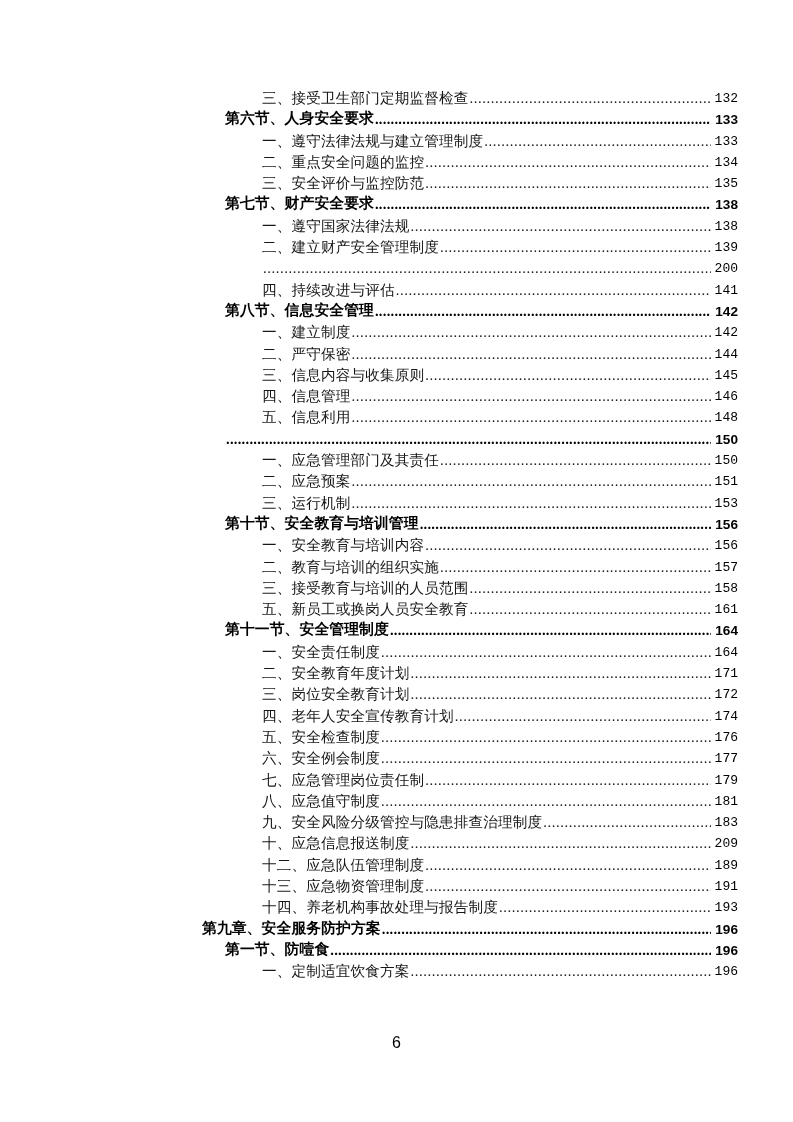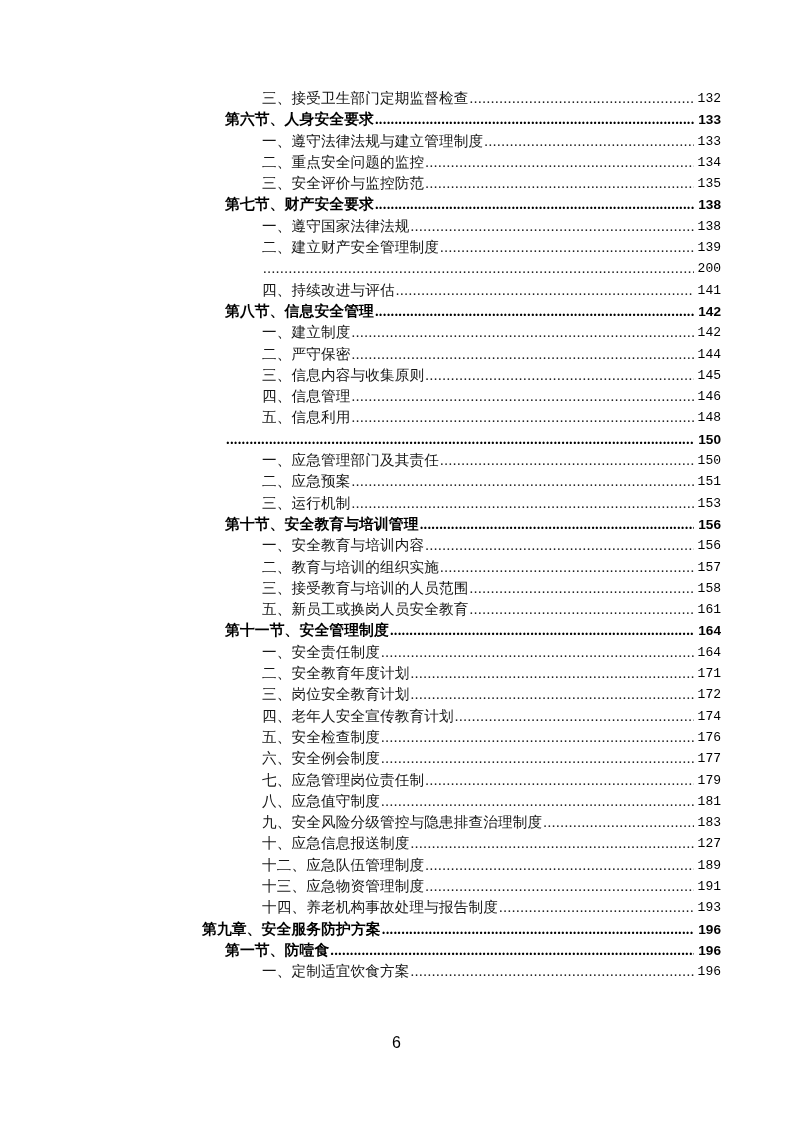--- a/index.html
+++ b/index.html
@@ -33,21 +33,21 @@
   }
 
   .toc-row {
     display: flex;
     align-items: flex-end;
     height: 21.3px;
     line-height: 21.3px;
     font-size: 14.6px;
     white-space: nowrap;
     overflow: hidden;
-    padding-right: 72px;  
+    padding-right: 55px;  
     box-sizing: border-box;
   }
 
   
   .lvl-chapter { padding-left: 202px; }
   .lvl-section { padding-left: 225px; }
   .lvl-item    { padding-left: 262px; }
 
   .toc-title {
     flex: 0 0 auto;
@@ -88,21 +88,21 @@
   .toc-row.bold .toc-page-num {
     font-weight: bold;
     font-family: "Liberation Sans", sans-serif;
     font-size: 13.6px;
   }
   .toc-row:not(.bold) .toc-page-num {
     font-family: Liberation Mono, monospace;
     font-size: 13px;
   }
   .toc-row.bold .toc-title {
-    font-family: Liberation Serif, serif;
+    font-family: Liberation Mono, monospace;
     font-weight: bold;
     font-size: 14.8px;
     letter-spacing: 0.1px;
   }
   .toc-row:not(.bold) .toc-title {
     color: #161616;
     letter-spacing: 0.15px;
   }
 
   #page-footer {
@@ -291,21 +291,21 @@
         <span class="toc-page-num">181</span>
       </div>
       <div class="toc-row lvl-item">
         <span class="toc-title">九、安全风险分级管控与隐患排查治理制度</span>
         <span class="toc-leader"></span>
         <span class="toc-page-num">183</span>
       </div>
       <div class="toc-row lvl-item">
         <span class="toc-title">十、应急信息报送制度</span>
         <span class="toc-leader"></span>
-        <span class="toc-page-num">127</span>
+        <span class="toc-page-num">209</span>
       </div>
       <div class="toc-row lvl-item">
         <span class="toc-title">十二、应急队伍管理制度</span>
         <span class="toc-leader"></span>
         <span class="toc-page-num">189</span>
       </div>
       <div class="toc-row lvl-item">
         <span class="toc-title">十三、应急物资管理制度</span>
         <span class="toc-leader"></span>
         <span class="toc-page-num">191</span>

